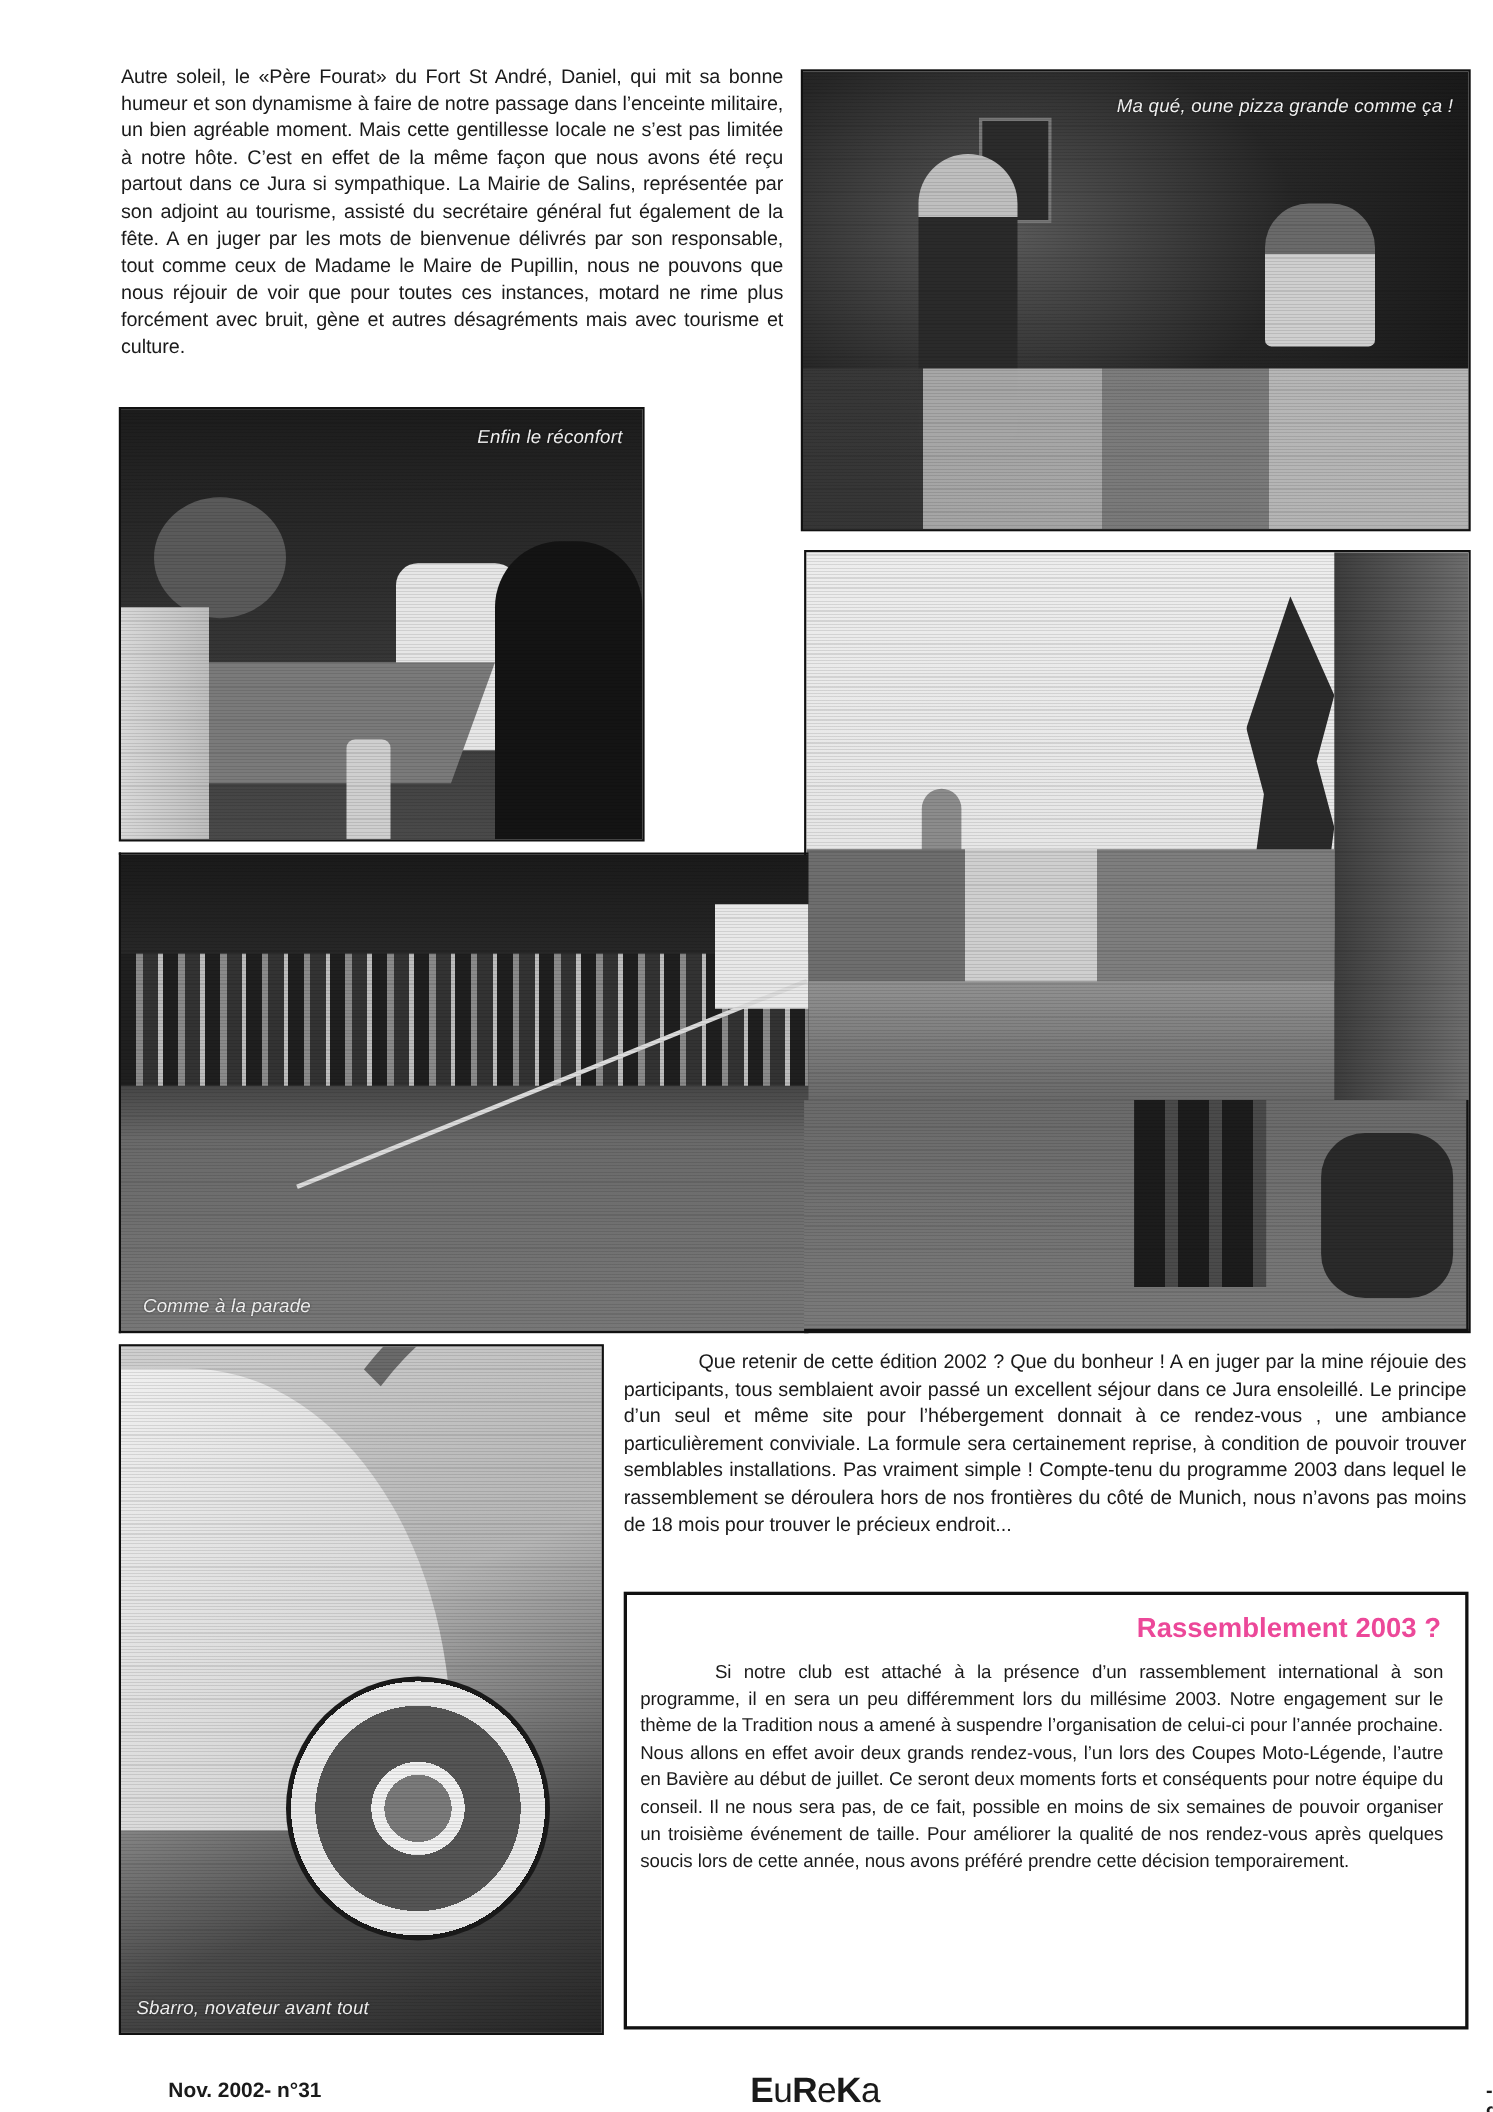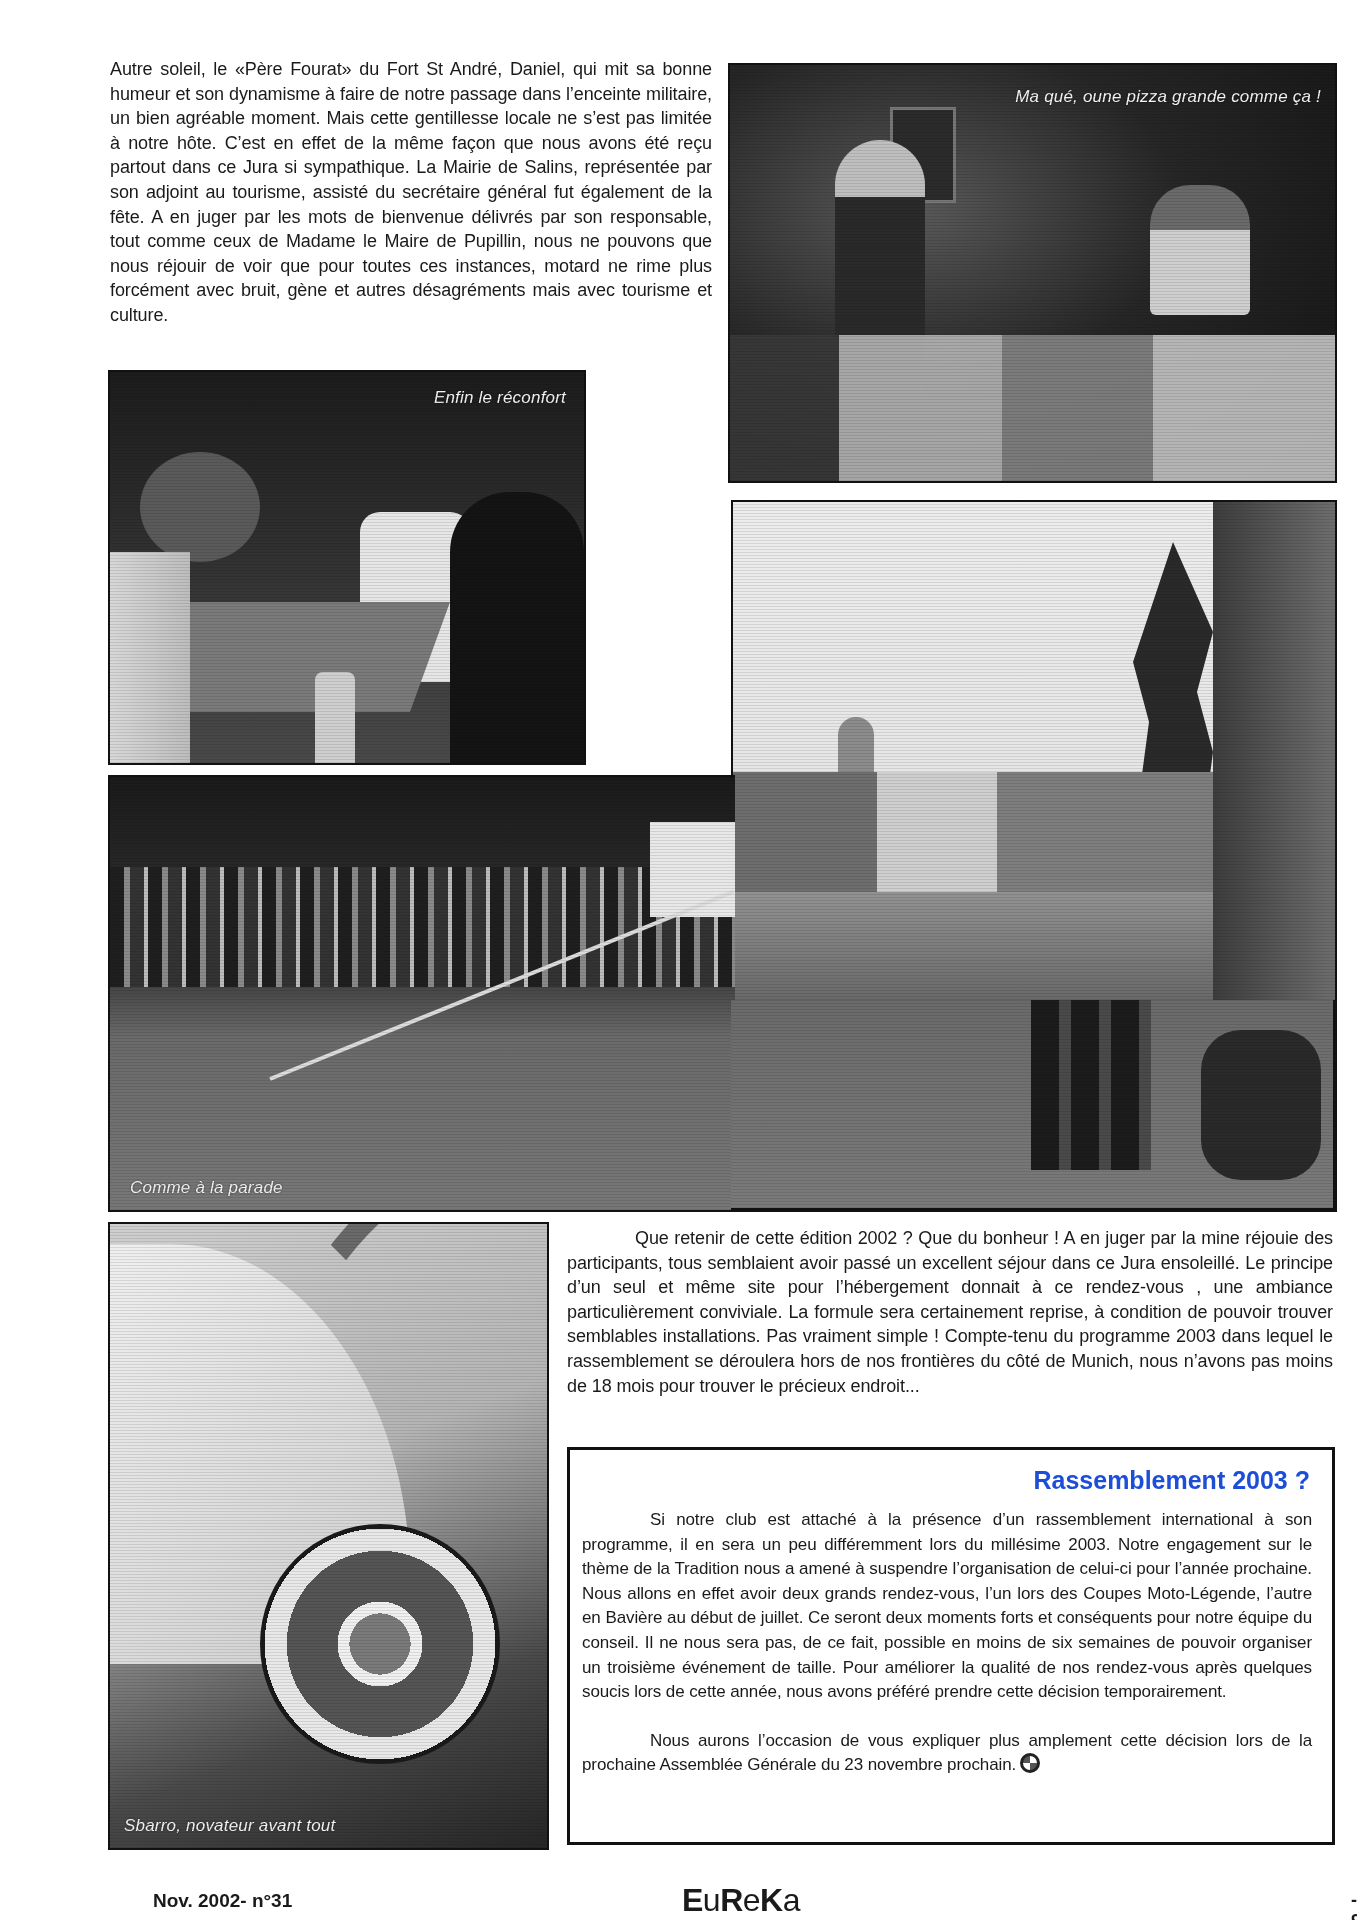--- a/index.html
+++ b/index.html
@@ -32,21 +32,21 @@
     background: repeating-linear-gradient(0deg, rgba(0,0,0,0.10) 0 1px, rgba(255,255,255,0) 1px 3px);
     pointer-events: none;
   }
   .shape { position: absolute; }
   .box {
     position: absolute; border: 3px solid #111; background: #fff;
     box-sizing: border-box;
   }
   .box-title {
     position: absolute; right: 22px; top: 16px;
-    font-weight: bold; font-size: 25px; color: #1d4ed8;
+    font-weight: bold; font-size: 25px; color: #ec4899;
   }
   .footer { position: absolute; font-weight: bold; margin-left: 48px; }
   .logo { font-size: 32px; letter-spacing: -0.5px; }
   .logo .b { font-weight: 900; }
   .logo .l { font-weight: normal; }
   .emblem {
     display: inline-block; width: 20px; height: 20px; border-radius: 50%;
     vertical-align: -3px; margin-left: 4px;
     background: conic-gradient(#fff 0 90deg, #555 90deg 180deg, #fff 180deg 270deg, #555 270deg 360deg);
     border: 3px solid #222; box-sizing: border-box;
@@ -105,23 +105,20 @@
 </div>
 
 <div class="abs para" style="left:567px; top:1226px; width:766px;">
   <p class="indent">Que retenir de cette édition 2002  ? Que du bonheur ! A en juger par la mine réjouie des participants, tous semblaient avoir passé un excellent séjour dans ce Jura ensoleillé. Le principe d’un seul et même site pour l’hébergement donnait à ce rendez-vous , une ambiance particulièrement conviviale. La formule sera certainement reprise, à condition de pouvoir trouver semblables installations. Pas vraiment simple  ! Compte-tenu  du programme 2003 dans lequel le rassemblement se déroulera hors de nos frontières du côté de Munich, nous n’avons pas moins de 18 mois pour trouver le précieux endroit...</p>
 </div>
 
 <div class="box" style="left:567px; top:1447px; width:768px; height:398px;">
   <div class="box-title">Rassemblement 2003 ?</div>
   <div class="para" style="position:absolute; left:12px; top:58px; width:730px; font-size:17px;">
     <p class="indent">Si notre club est attaché à la présence d’un rassemblement international à son programme, il en sera un peu différemment lors du millésime 2003. Notre engagement sur le thème de la Tradition nous a amené à suspendre l’organisation de celui-ci pour l’année prochaine. Nous allons en effet avoir deux grands rendez-vous, l’un lors des Coupes Moto-Légende, l’autre en Bavière au début de juillet. Ce seront deux moments forts et conséquents pour notre équipe du conseil. Il ne nous sera pas, de ce fait, possible en moins de six semaines de pouvoir organiser un troisième événement de taille. Pour améliorer la qualité de nos rendez-vous après quelques soucis lors de cette année, nous avons préféré prendre cette décision temporairement.</p>
-    <p class="indent" style="margin-top:24px;">
-      <span>Nous aurons l’occasion de vous expliquer plus amplement cette décision lors de la prochaine Assemblée Générale du 23 novembre prochain.</span><span class="emblem"></span>
-    </p>
   </div>
 </div>
 
 <div class="footer" style="left:105px; top:1890px; font-size:19px;">Nov. 2002- n°31</div>
 <div class="footer logo" style="left:634px; top:1882px;">
   <span class="b">E</span><span class="l">u</span><span class="b">R</span><span class="l">e</span><span class="b">K</span><span class="l">a</span>
 </div>
 <div class="footer" style="left:1303px; top:1890px; font-size:18px;">- 9-</div>
 
 </body></html>

